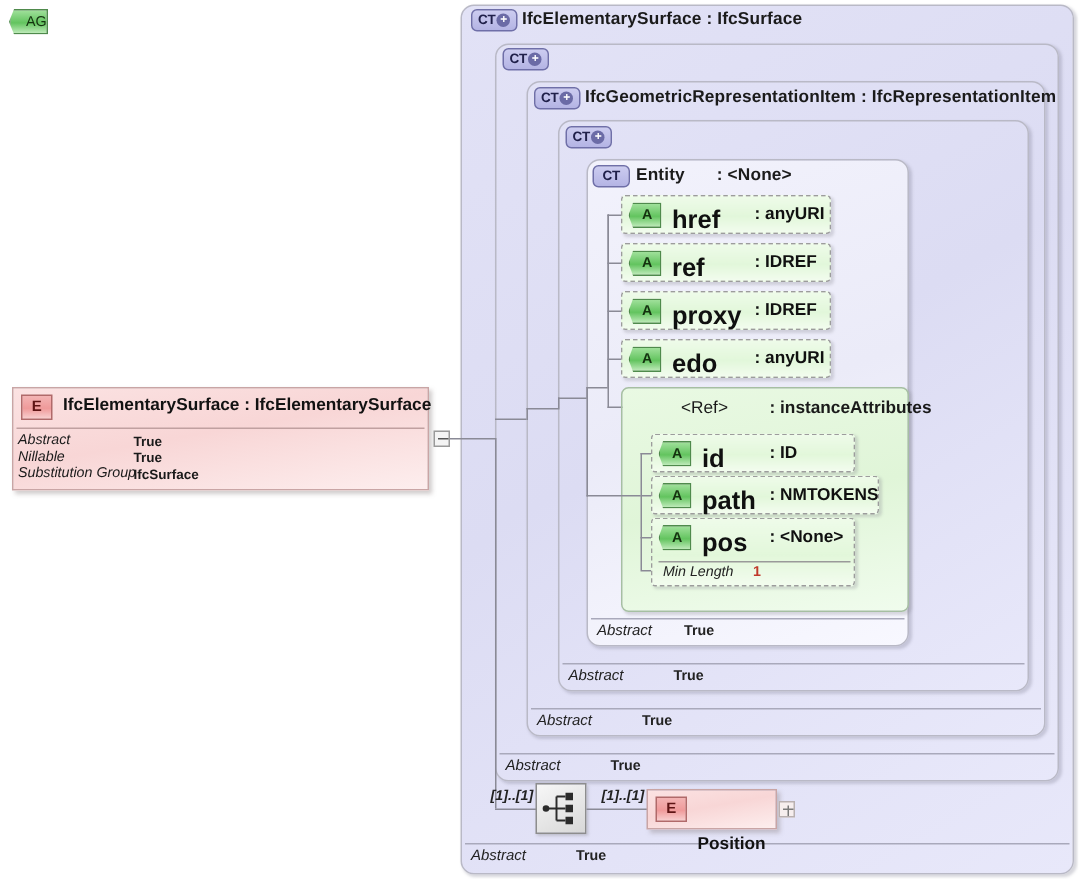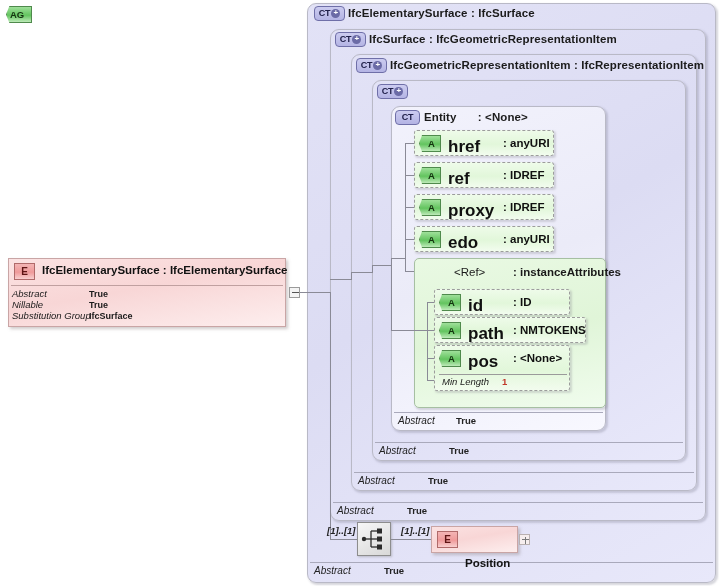--- a/index.html
+++ b/index.html
@@ -108,22 +108,22 @@
     border:1px solid #a6bfa2;
     border-radius:5px;
     background:linear-gradient(170deg,#e9f9e3 0%,#e0f5d8 50%,#f0fced 100%);
     box-shadow:1.5px 1.5px 2px rgba(130,130,140,.28);
   }
   .ag-ico{
     position:absolute;left:6px;top:6px;
     width:26px;height:17px;
     background:linear-gradient(180deg,#9fe09a 0%,#63c45f 55%,#bdeab8 100%);
     border:1px solid #4f8a4c;
-    color:#14320f;font-size:9.5px;font-weight:bold;
-    text-align:left;line-height:15px;
+    color:#14320f;font-size:9.5px;font-weight:normal;
+    text-align:right;line-height:15px;
     clip-path:polygon(13% 0,100% 0,100% 100%,13% 100%,0 50%);
     padding-left:3px;box-sizing:border-box;
   }
   .ag-name{position:absolute;left:40px;top:8px;font-size:11.5px;font-weight:normal;white-space:nowrap;}
   .ag-type{position:absolute;top:8px;font-size:11.5px;font-weight:bold;white-space:nowrap;}
 
   
   .facet{
     position:absolute;
     border-top:1px solid #9a9a9a;
@@ -202,25 +202,20 @@
     <span>IfcSurface</span>
   </div>
   <div class="ct-foot" style="left:310px;top:562px;width:403px;height:18px;">
     <span class="k">Abstract</span>
     <span class="v" style="left:74px;">True</span>
   </div>
 
   <div class="ct-box" style="left:330px;top:29px;width:376px;height:492px;"></div>
   <div class="badge ctplus" style="left:335px;top:32px;">
     <span>CT</span><span class="plus">+</span>
-  </div>
-  <div class="ct-title" style="left:369px;top:33px;">
-    <span>IfcSurface</span>
-    <span>:</span>
-    <span>IfcGeometricRepresentationItem</span>
   </div>
   <div class="ct-foot" style="left:333px;top:502px;width:370px;height:18px;">
     <span class="k">Abstract</span>
     <span class="v" style="left:74px;">True</span>
   </div>
 
   <div class="ct-box" style="left:351px;top:54px;width:346px;height:437px;"></div>
   <div class="badge ctplus" style="left:356px;top:58px;">
     <span>CT</span><span class="plus">+</span>
   </div>

